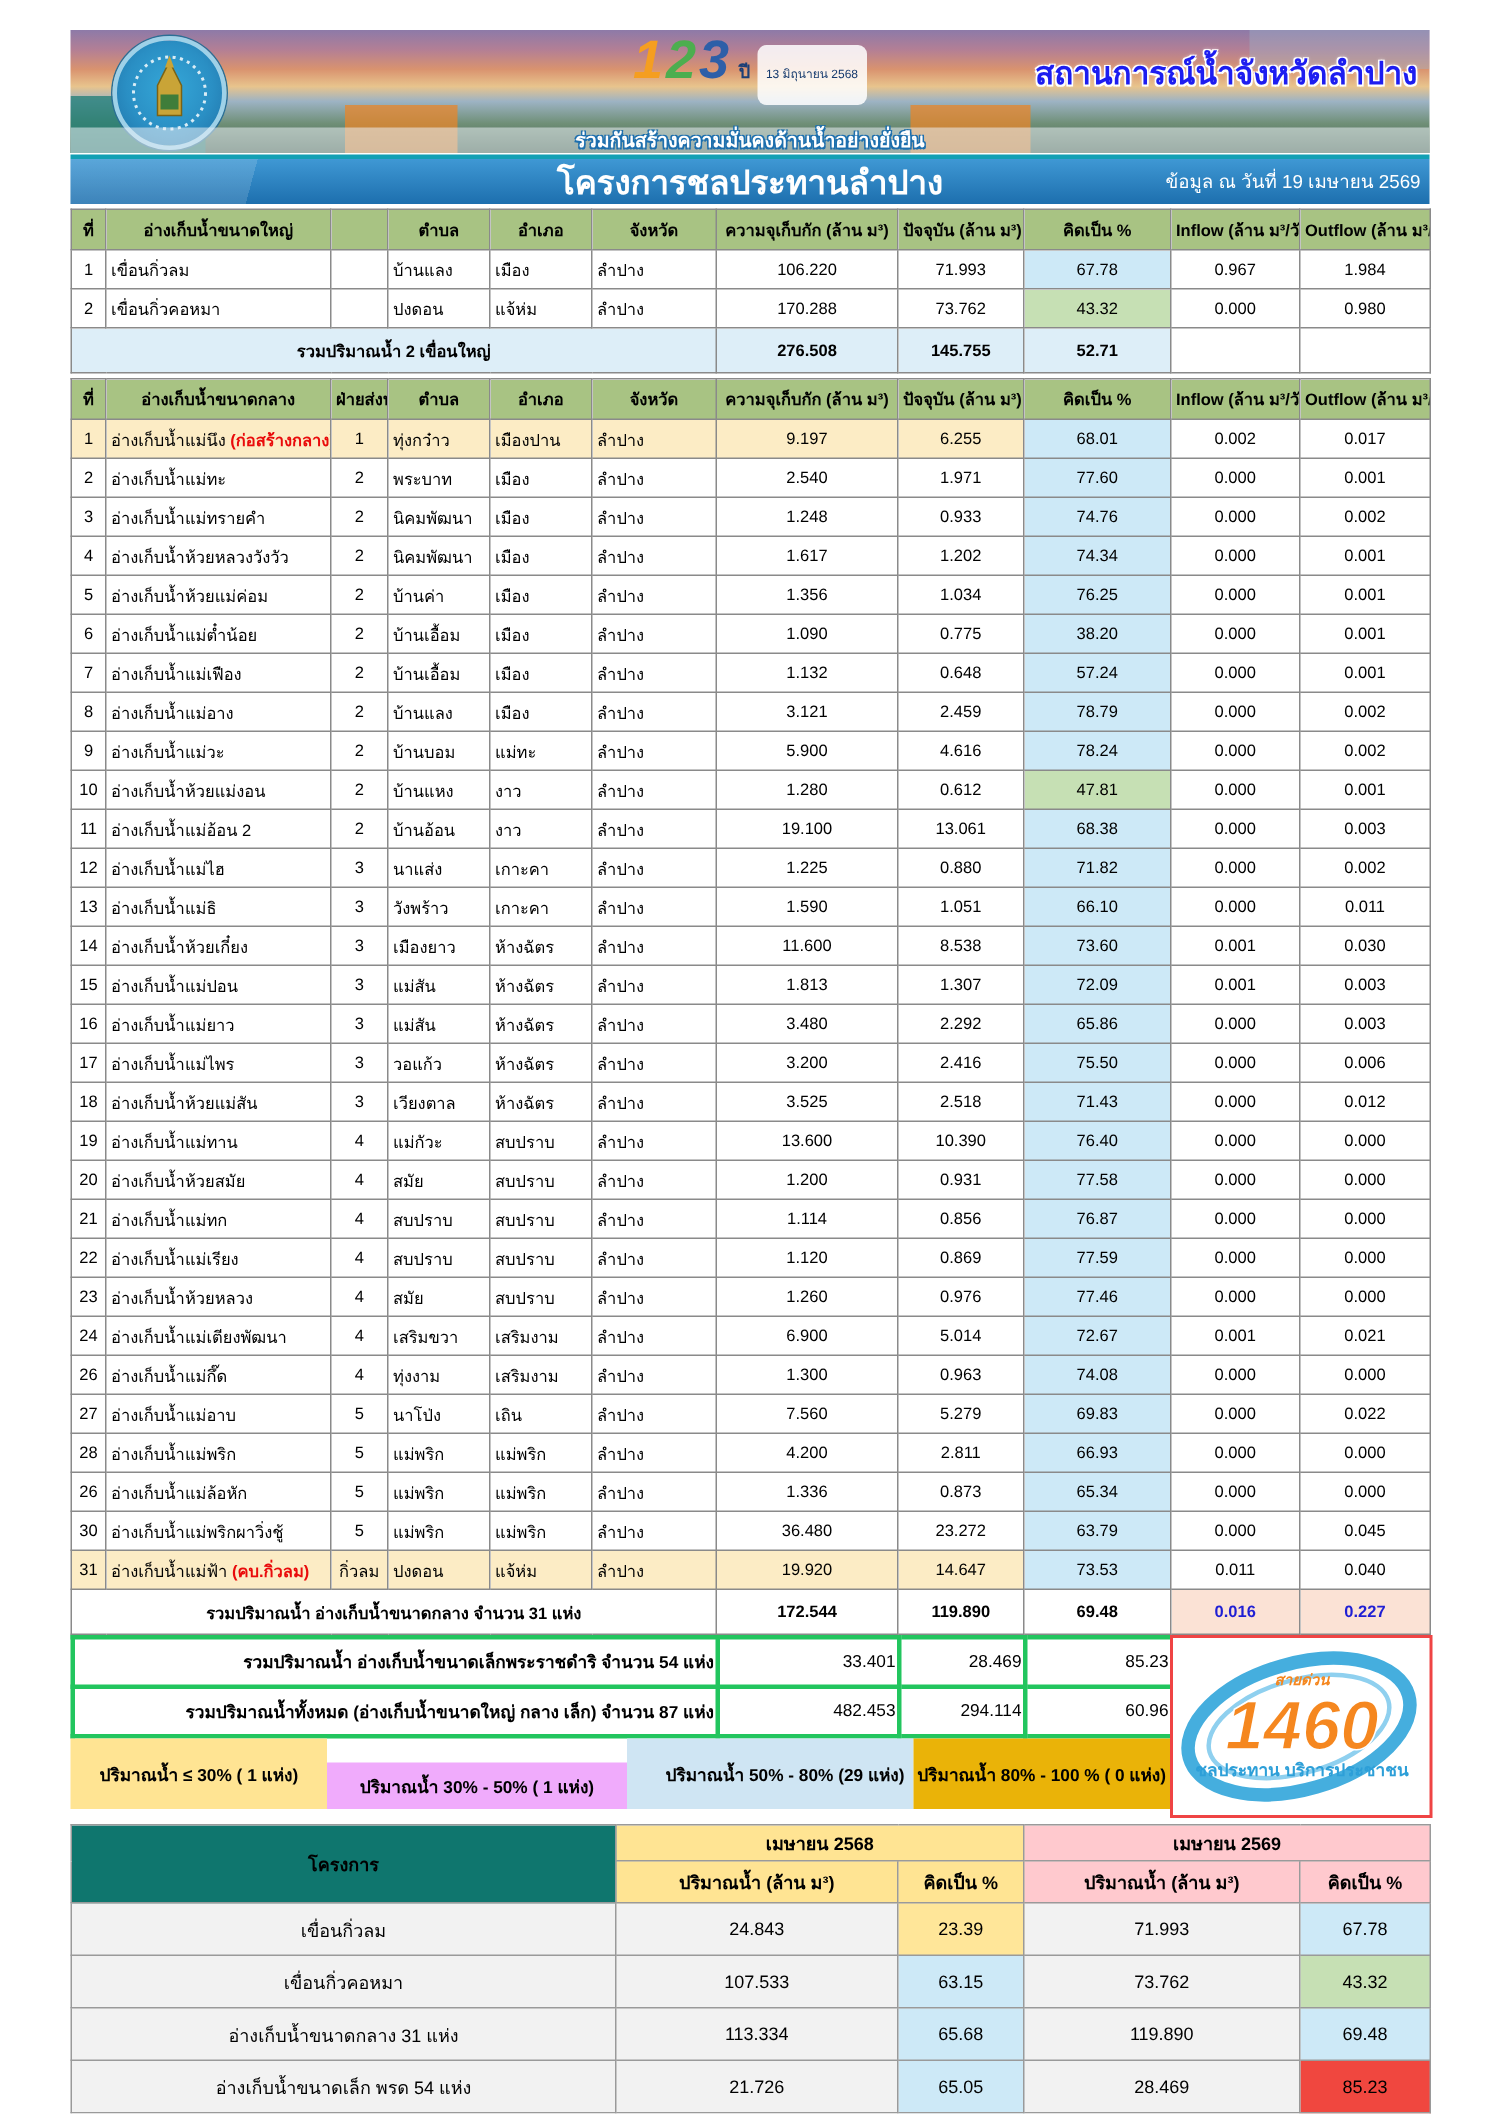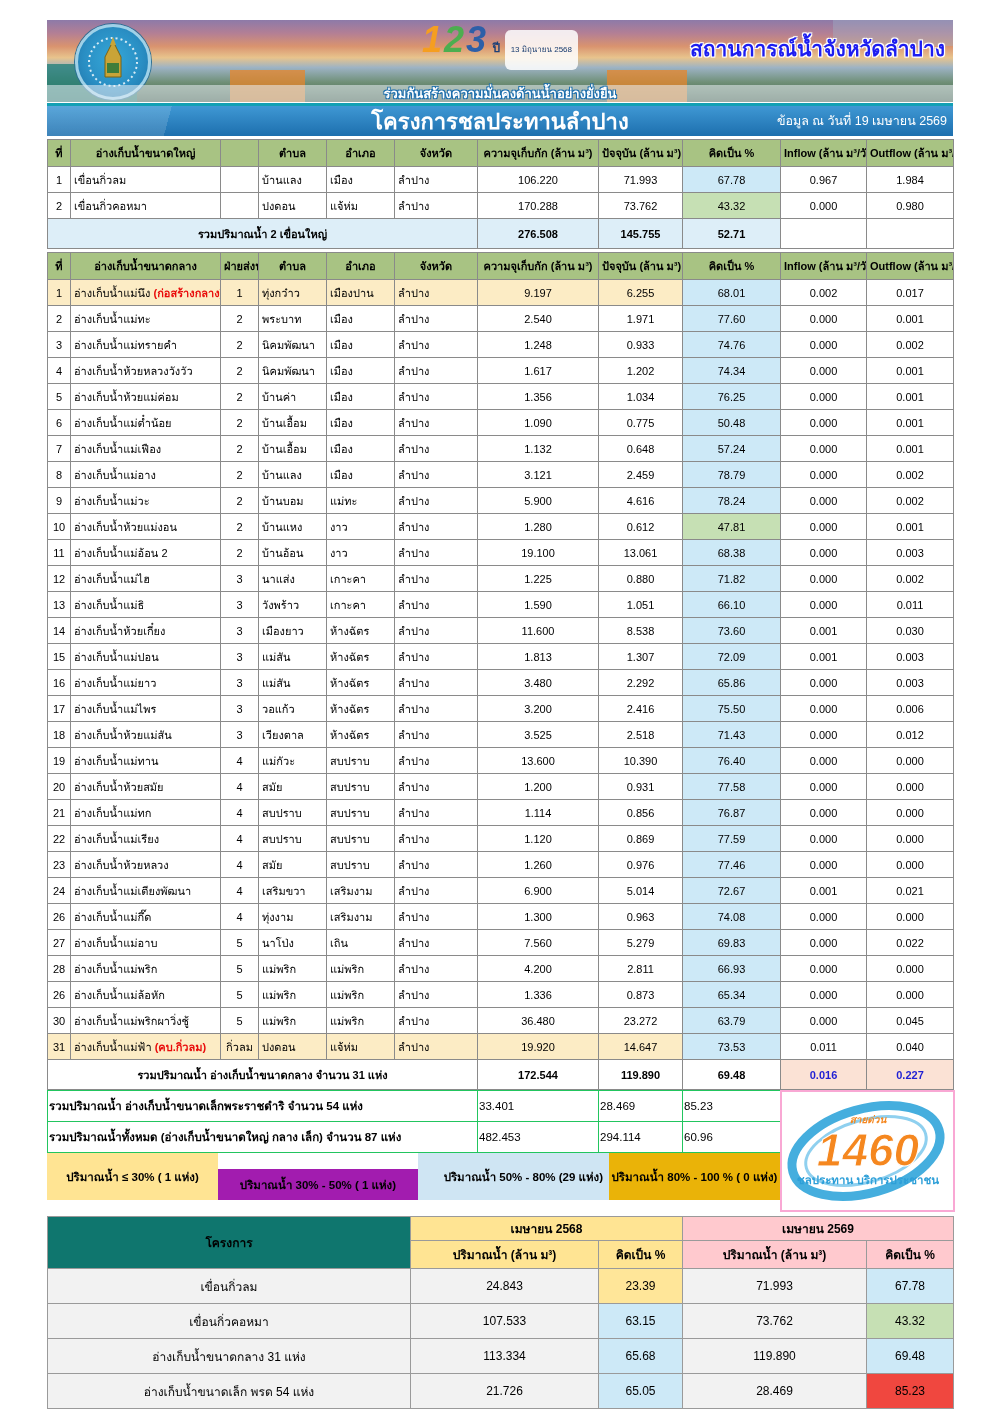--- a/index.html
+++ b/index.html
@@ -53,29 +53,29 @@
   tr.hl td{background:#fcecc5;}
   tr.hl td.c-blue{background:#cde9f7;}
   tr.hl td.io{background:#fff;}
   tr.total td{height:27px;font-weight:bold;}
   tr.total-lg td.tl{background:#ddeef8;}
   tr.total-md td.io{background:#fbe2d5;color:#1f1fd4;}
   
   .sumwrap{display:flex;width:906px;align-items:stretch;}
   .sumleft{width:733px;}
   table.s{border-collapse:collapse;table-layout:fixed;width:733px;border:1.5px solid #404040;border-top:none;}
-  table.s td{border:1px solid #22c55e;font-size:11.5px;height:28px;text-align:left;}
+  table.s td{border:3px solid #22c55e;font-size:11.5px;height:28px;text-align:right;}
   table.s td.lbl{font-weight:bold;}
   .legend{display:flex;width:733px;height:47px;}
   .legend .cell{display:flex;align-items:center;justify-content:center;font-size:11.5px;font-weight:bold;text-align:right;}
   .legend .c0{width:24%;background:#ffe493;}
   .legend .c1{width:28%;background:#93c47d;}
   .legend .c2{width:24%;background:#cfe5f3;}
   .legend .c3{width:24%;background:#f4737c;}
-  .hotline{width:171px;border:2px solid #f9a8d4;background:#fff;display:flex;align-items:center;justify-content:center;}
+  .hotline{width:171px;border:2px solid #ef4444;background:#fff;display:flex;align-items:center;justify-content:center;}
   
   table.c{border-collapse:collapse;table-layout:fixed;width:906px;margin-top:4px;border:1.5px solid #8a8a8a;}
   table.c th,table.c td{border:1px solid #9a9a9a;font-size:12px;}
   table.c th{font-weight:bold;}
   .th-proj{background:#0f766e;font-size:14px;margin-left:40px;}
   .th-y68{background:#ffe493;height:21px;}
   .th-y69{background:#ffc9ce;height:21px;}
   .th-sub68{background:#ffe493;height:25px;font-weight:bold;}
   .th-sub69{background:#ffc9ce;height:25px;font-weight:bold;}
   table.c td{height:32px;text-align:center;background:#f2f2f2;}
@@ -282,21 +282,21 @@
         </tr>
         <tr>
           <td>6</td>
           <td class="nm">อ่างเก็บน้ำแม่ต๋ำน้อย</td>
           <td>2</td>
           <td class="tx">บ้านเอื้อม</td>
           <td class="tx">เมือง</td>
           <td class="tx">ลำปาง</td>
           <td>1.090</td>
           <td>0.775</td>
-          <td class="c-blue">50.48</td>
+          <td class="c-blue">38.20</td>
           <td class="io">0.000</td>
           <td class="io">0.001</td>
         </tr>
         <tr>
           <td>7</td>
           <td class="nm">อ่างเก็บน้ำแม่เฟือง</td>
           <td>2</td>
           <td class="tx">บ้านเอื้อม</td>
           <td class="tx">เมือง</td>
           <td class="tx">ลำปาง</td>
@@ -637,21 +637,21 @@
             <tr>
               <td class="lbl">รวมปริมาณน้ำทั้งหมด (อ่างเก็บน้ำขนาดใหญ่ กลาง เล็ก) จำนวน 87 แห่ง</td>
               <td>482.453</td>
               <td>294.114</td>
               <td>60.96</td>
             </tr>
           </tbody>
       </table>
       <div class="legend" id="legend-row">
           <div class="cell c0" style="background: rgb(255, 228, 147);">ปริมาณน้ำ ≤ 30% ( 1 แห่ง)</div>
-          <div class="cell c1" style="background: #a21caf; margin-top: 16px;">ปริมาณน้ำ 30% - 50%  ( 1 แห่ง)</div>
+          <div class="cell c1" style="background: #f0abfc; margin-top: 16px;">ปริมาณน้ำ 30% - 50%  ( 1 แห่ง)</div>
           <div class="cell c2" style="background: rgb(207, 229, 243); padding-left: 20px;">ปริมาณน้ำ 50% - 80%  (29 แห่ง)</div>
           <div class="cell c3" style="background: #eab308;">ปริมาณน้ำ 80% - 100 % ( 0 แห่ง)</div>
         </div>
     </div>
     <div class="hotline">
       <svg viewBox="0 0 171 118" width="171" height="118">
         <ellipse cx="84" cy="59" rx="76" ry="42" fill="none" stroke="#45aede" stroke-width="9" transform="rotate(-16 84 59)"></ellipse>
         <ellipse cx="84" cy="59" rx="62" ry="31" fill="none" stroke="#8fd0ef" stroke-width="3" transform="rotate(-16 84 59)"></ellipse>
         <text x="86" y="31" font-size="10" font-style="italic" font-weight="bold" fill="#f5871f" text-anchor="middle" id="hl-small">สายด่วน</text>
         <text x="86" y="74" font-size="46" font-style="italic" font-weight="bold" fill="#f5871f" stroke="#ffffff" stroke-width="1" text-anchor="middle" id="hl-num">1460</text>

